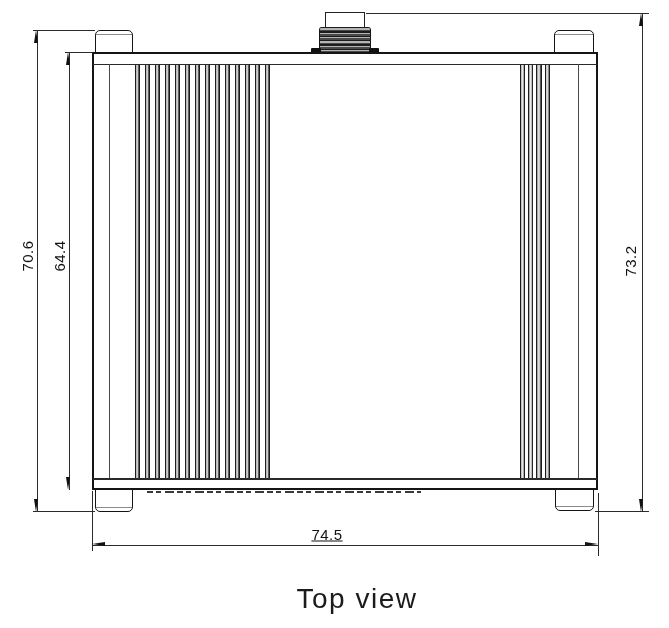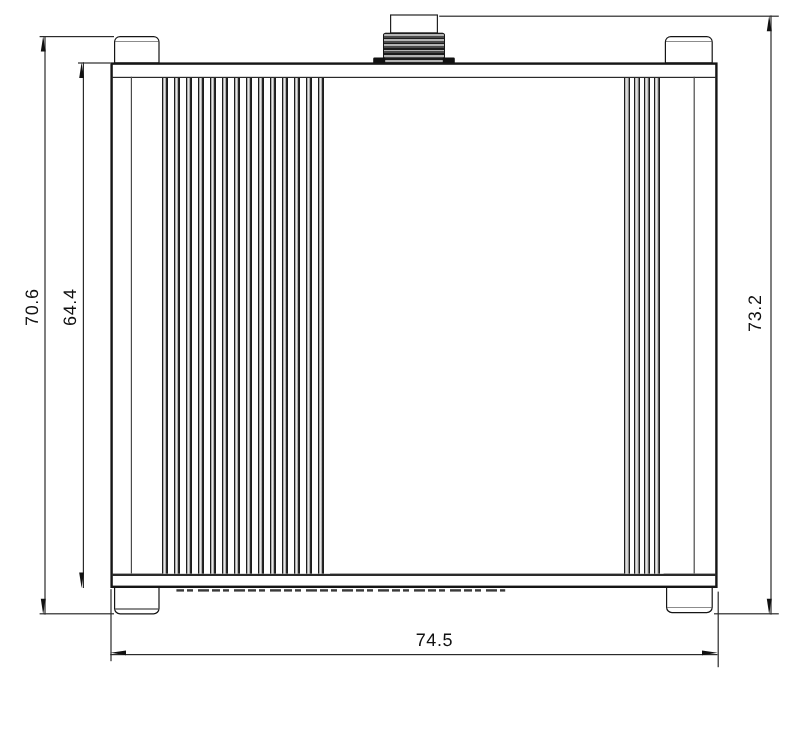--- a/index.html
+++ b/index.html
@@ -111,16 +111,17 @@
   <div class="abs dim-label rot" style="left:59px;top:256px;">64.4</div>
 
   <div class="abs dline v" style="left:642px;top:13px;height:499px;"></div>
   <div class="abs arr up" style="left:639.4px;top:13px;"></div>
   <div class="abs arr down" style="left:639.4px;top:499px;"></div>
   <div class="abs dim-label rot" style="left:630px;top:261px;">73.2</div>
 
   <div class="abs dline h" style="left:92px;top:545px;width:506px;"></div>
   <div class="abs arr left" style="left:92px;top:542.4px;"></div>
   <div class="abs arr right" style="left:585px;top:542.4px;"></div>
-  <div class="abs dim-label" style="left:362px;top:534px;">74.5</div>
+  <div class="abs dim-label" style="left:327px;top:534px;text-decoration:underline;">74.5</div>
 
+  <div class="abs caption" style="left:357px;top:599px;">Top view</div>
 
 </div>
 
 </body></html>

